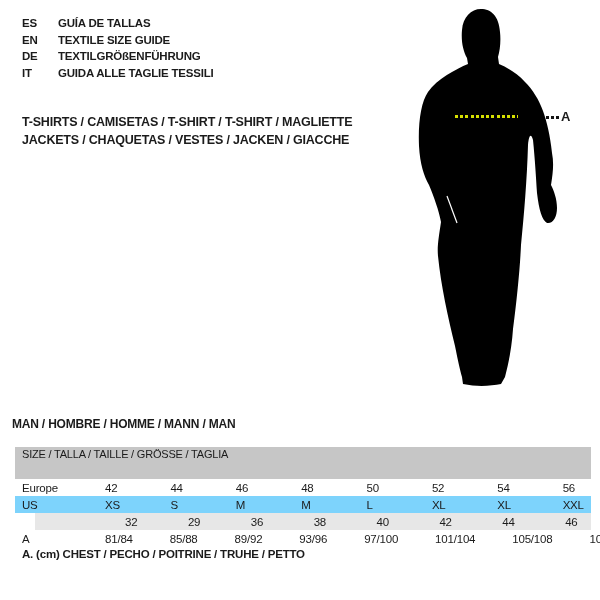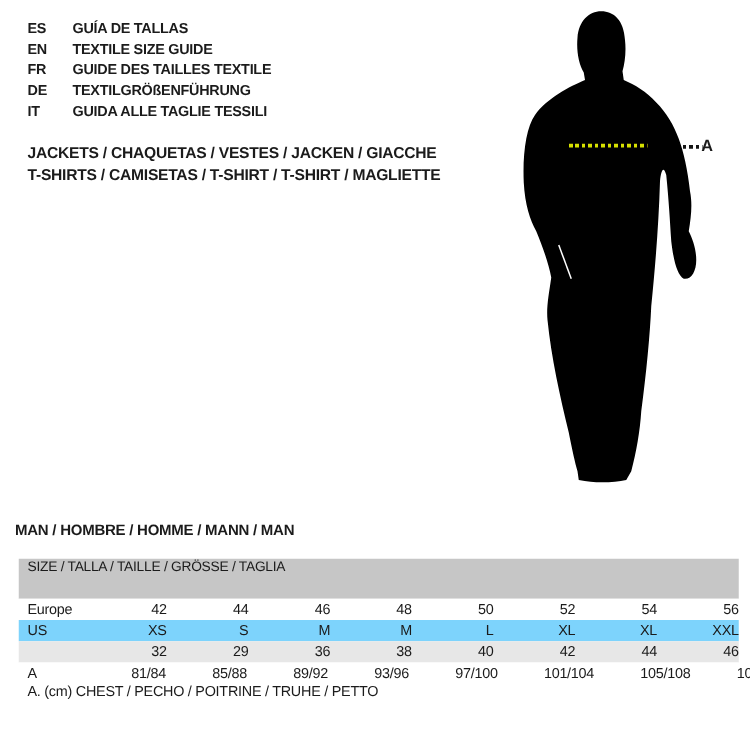--- a/index.html
+++ b/index.html
@@ -25,62 +25,58 @@
   .figure-wrap{left:415px;top:5px;width:185px;height:392px;}
   .figure-wrap svg{position:absolute;left:0;top:0;}
   .dash-yellow{position:absolute;left:40px;top:110px;width:63px;height:3px;
     background:repeating-linear-gradient(90deg,#d6e000 0 3px,transparent 3px 5.2px);}
   .dash-black{position:absolute;left:131px;top:111px;width:16px;height:2.5px;
     background:repeating-linear-gradient(90deg,#141414 0 3px,transparent 3px 5.2px);}
   .measure-label{position:absolute;left:146px;top:104px;font-weight:bold;font-size:13px;}
 
   
   .section-title{left:12px;top:417px;font-weight:bold;font-size:12px;letter-spacing:-0.2px;}
-  .footnote{left:22px;top:548px;font-weight:normal;font-size:11.5px;letter-spacing:-0.2px;}
+  .footnote{left:22px;top:548px;font-weight:bold;font-size:11.5px;letter-spacing:-0.2px;}
 
   
   .size-table{left:15px;top:447px;width:576px;font-size:11.5px;letter-spacing:-0.2px;}
   .t-header{height:32px;line-height:15px;background:#c6c6c6;padding-left:7px;font-size:11px;}
   .t-row{display:grid;grid-template-columns:53px repeat(8,1fr);align-items:center;gap:37px;}
   .t-row .lbl{padding-left:7px;text-align:left;}
-  .t-row .val{text-align:right;}
+  .t-row .val{text-align:left;}
   .row-europe{height:17px;background:#ffffff;}
   .row-us{height:17px;background:#7dd3fc;}
-  .row-blank{height:17px;background:#e7e7e7;}
+  .row-blank{height:17px;background:#e7e7e7;margin-left:20px;}
   .row-a{height:18px;background:#ffffff;}
 </style>
 </head>
 <body>
 
 <div class="abs lang-list">
   <div class="lang-row">
     <span class="lang-code">ES</span>
     <span class="lang-title">GUÍA DE TALLAS</span>
   </div>
   <div class="lang-row">
     <span class="lang-code">EN</span>
     <span class="lang-title">TEXTILE SIZE GUIDE</span>
   </div>
   <div class="lang-row">
-    <span class="lang-code">FR</span>
-    <span class="lang-title">GUIDE DES TAILLES TEXTILE</span>
-  </div>
-  <div class="lang-row">
     <span class="lang-code">DE</span>
     <span class="lang-title">TEXTILGRÖßENFÜHRUNG</span>
   </div>
   <div class="lang-row">
     <span class="lang-code">IT</span>
     <span class="lang-title">GUIDA ALLE TAGLIE TESSILI</span>
   </div>
 </div>
 
 <div class="abs cats">
+  <div class="cat-line">T-SHIRTS / CAMISETAS / T-SHIRT / T-SHIRT / MAGLIETTE</div>
   <div class="cat-line">JACKETS / CHAQUETAS / VESTES / JACKEN / GIACCHE</div>
-  <div class="cat-line">T-SHIRTS / CAMISETAS / T-SHIRT / T-SHIRT / MAGLIETTE</div>
 </div>
 
 <div class="abs figure-wrap">
   <svg width="150" height="390" viewBox="0 0 150 390">
     <path fill="#000000" d="
       M66,4
       C56,4 48,12 47,25
       C46,36 48,46 52,53
       L53,59
       C41,64 22,74 13,87

